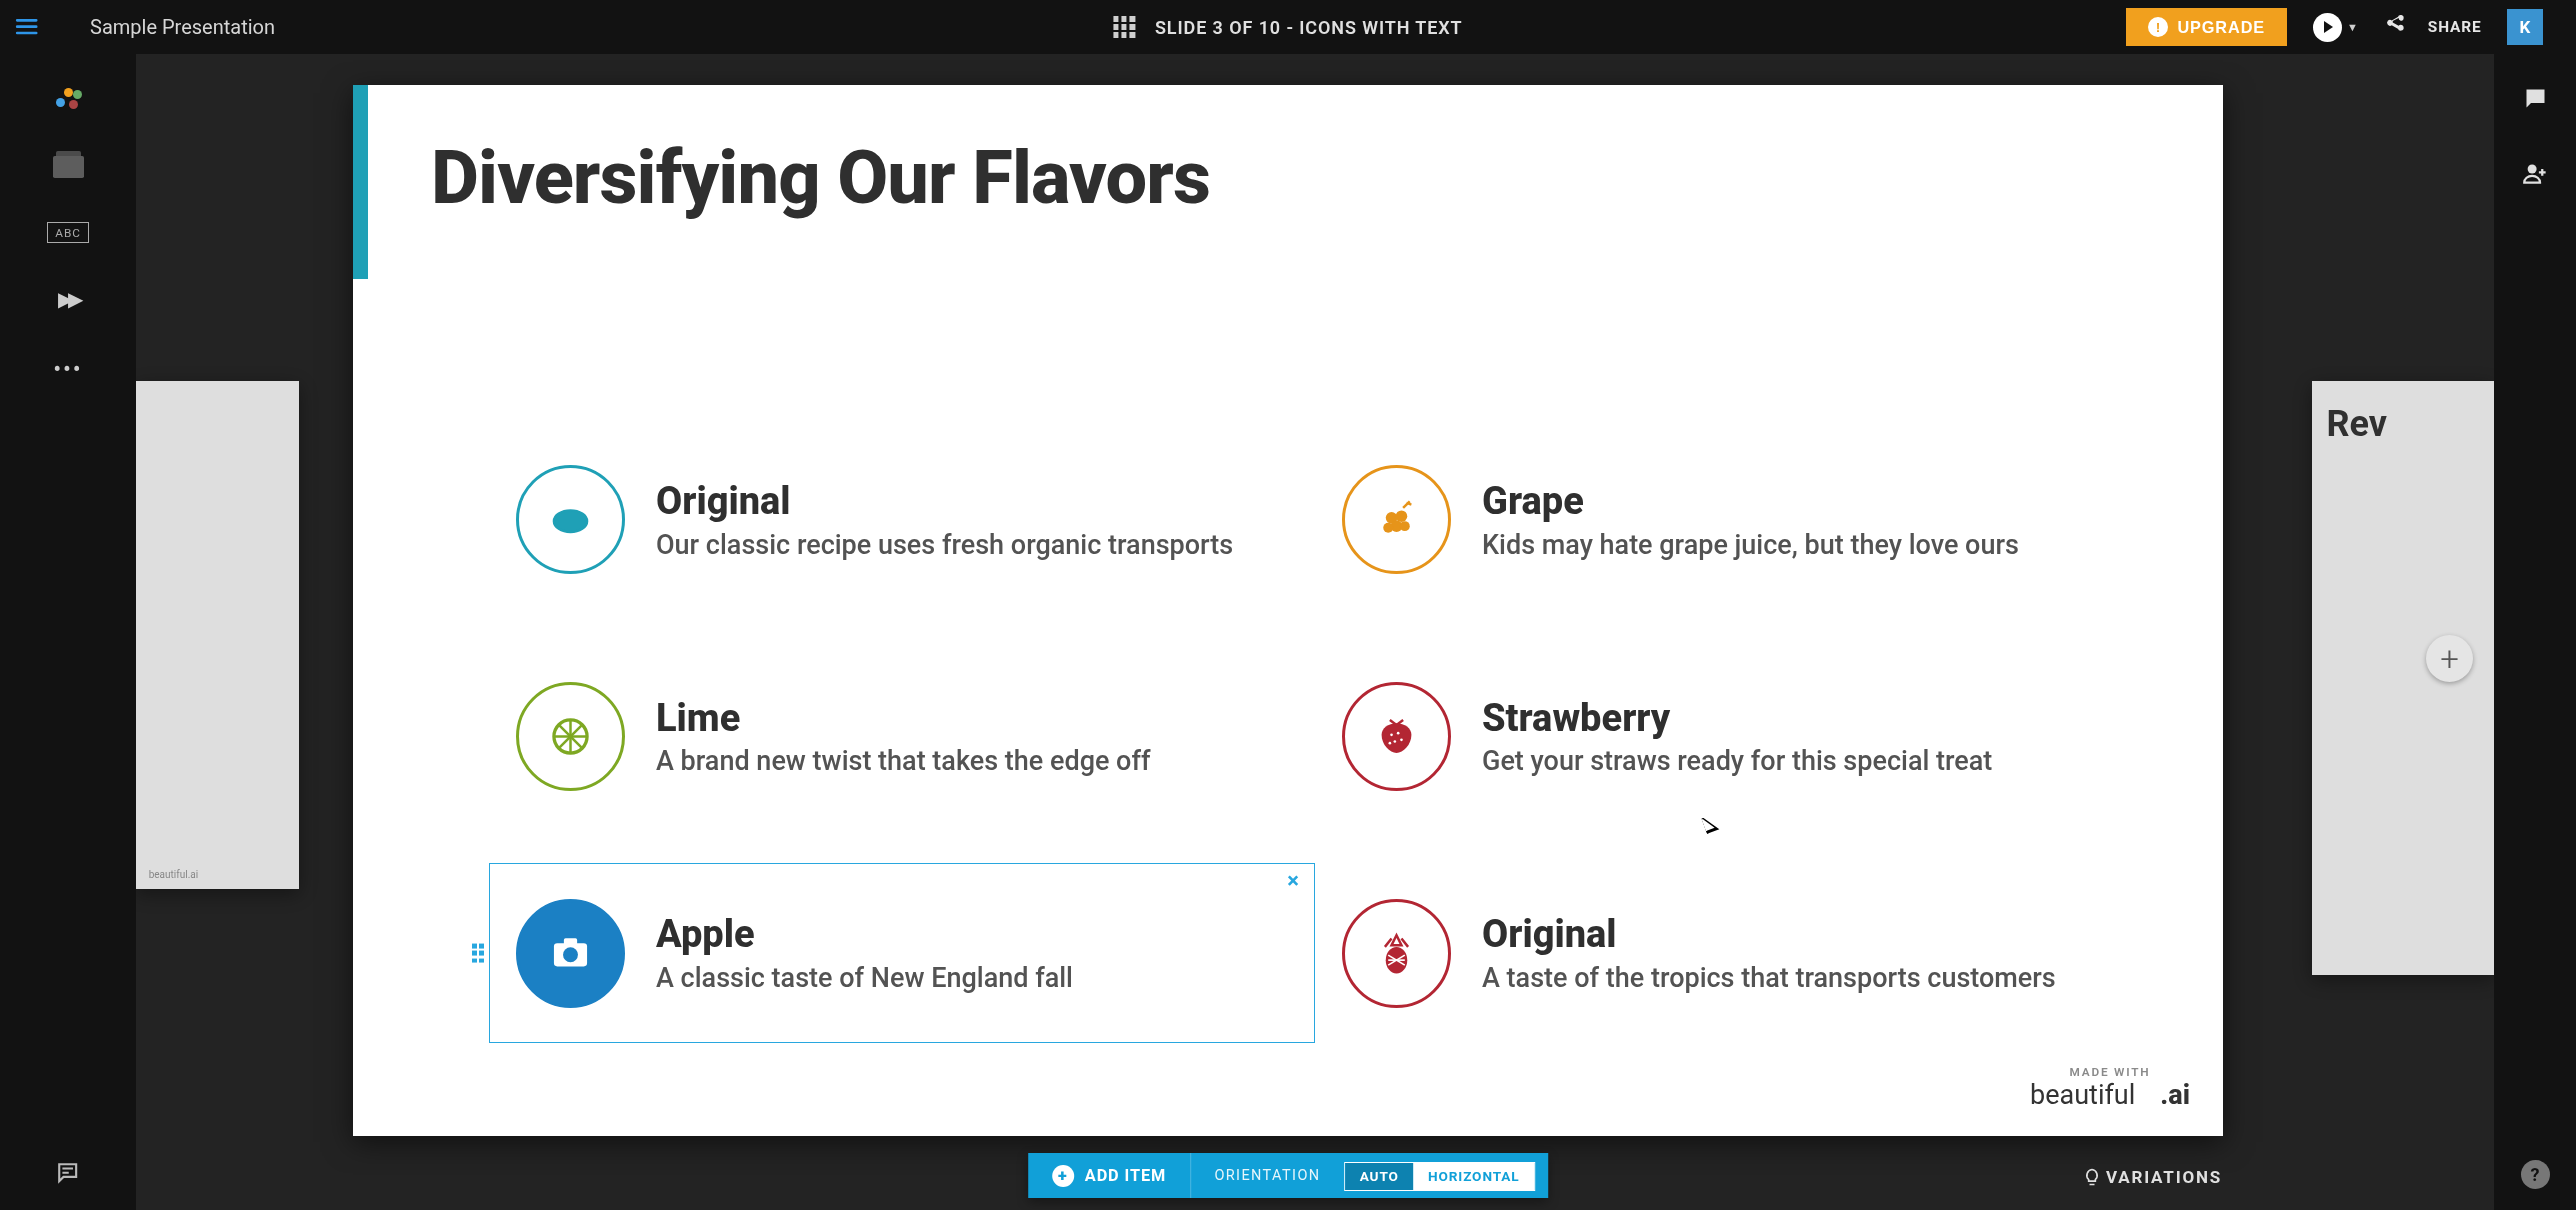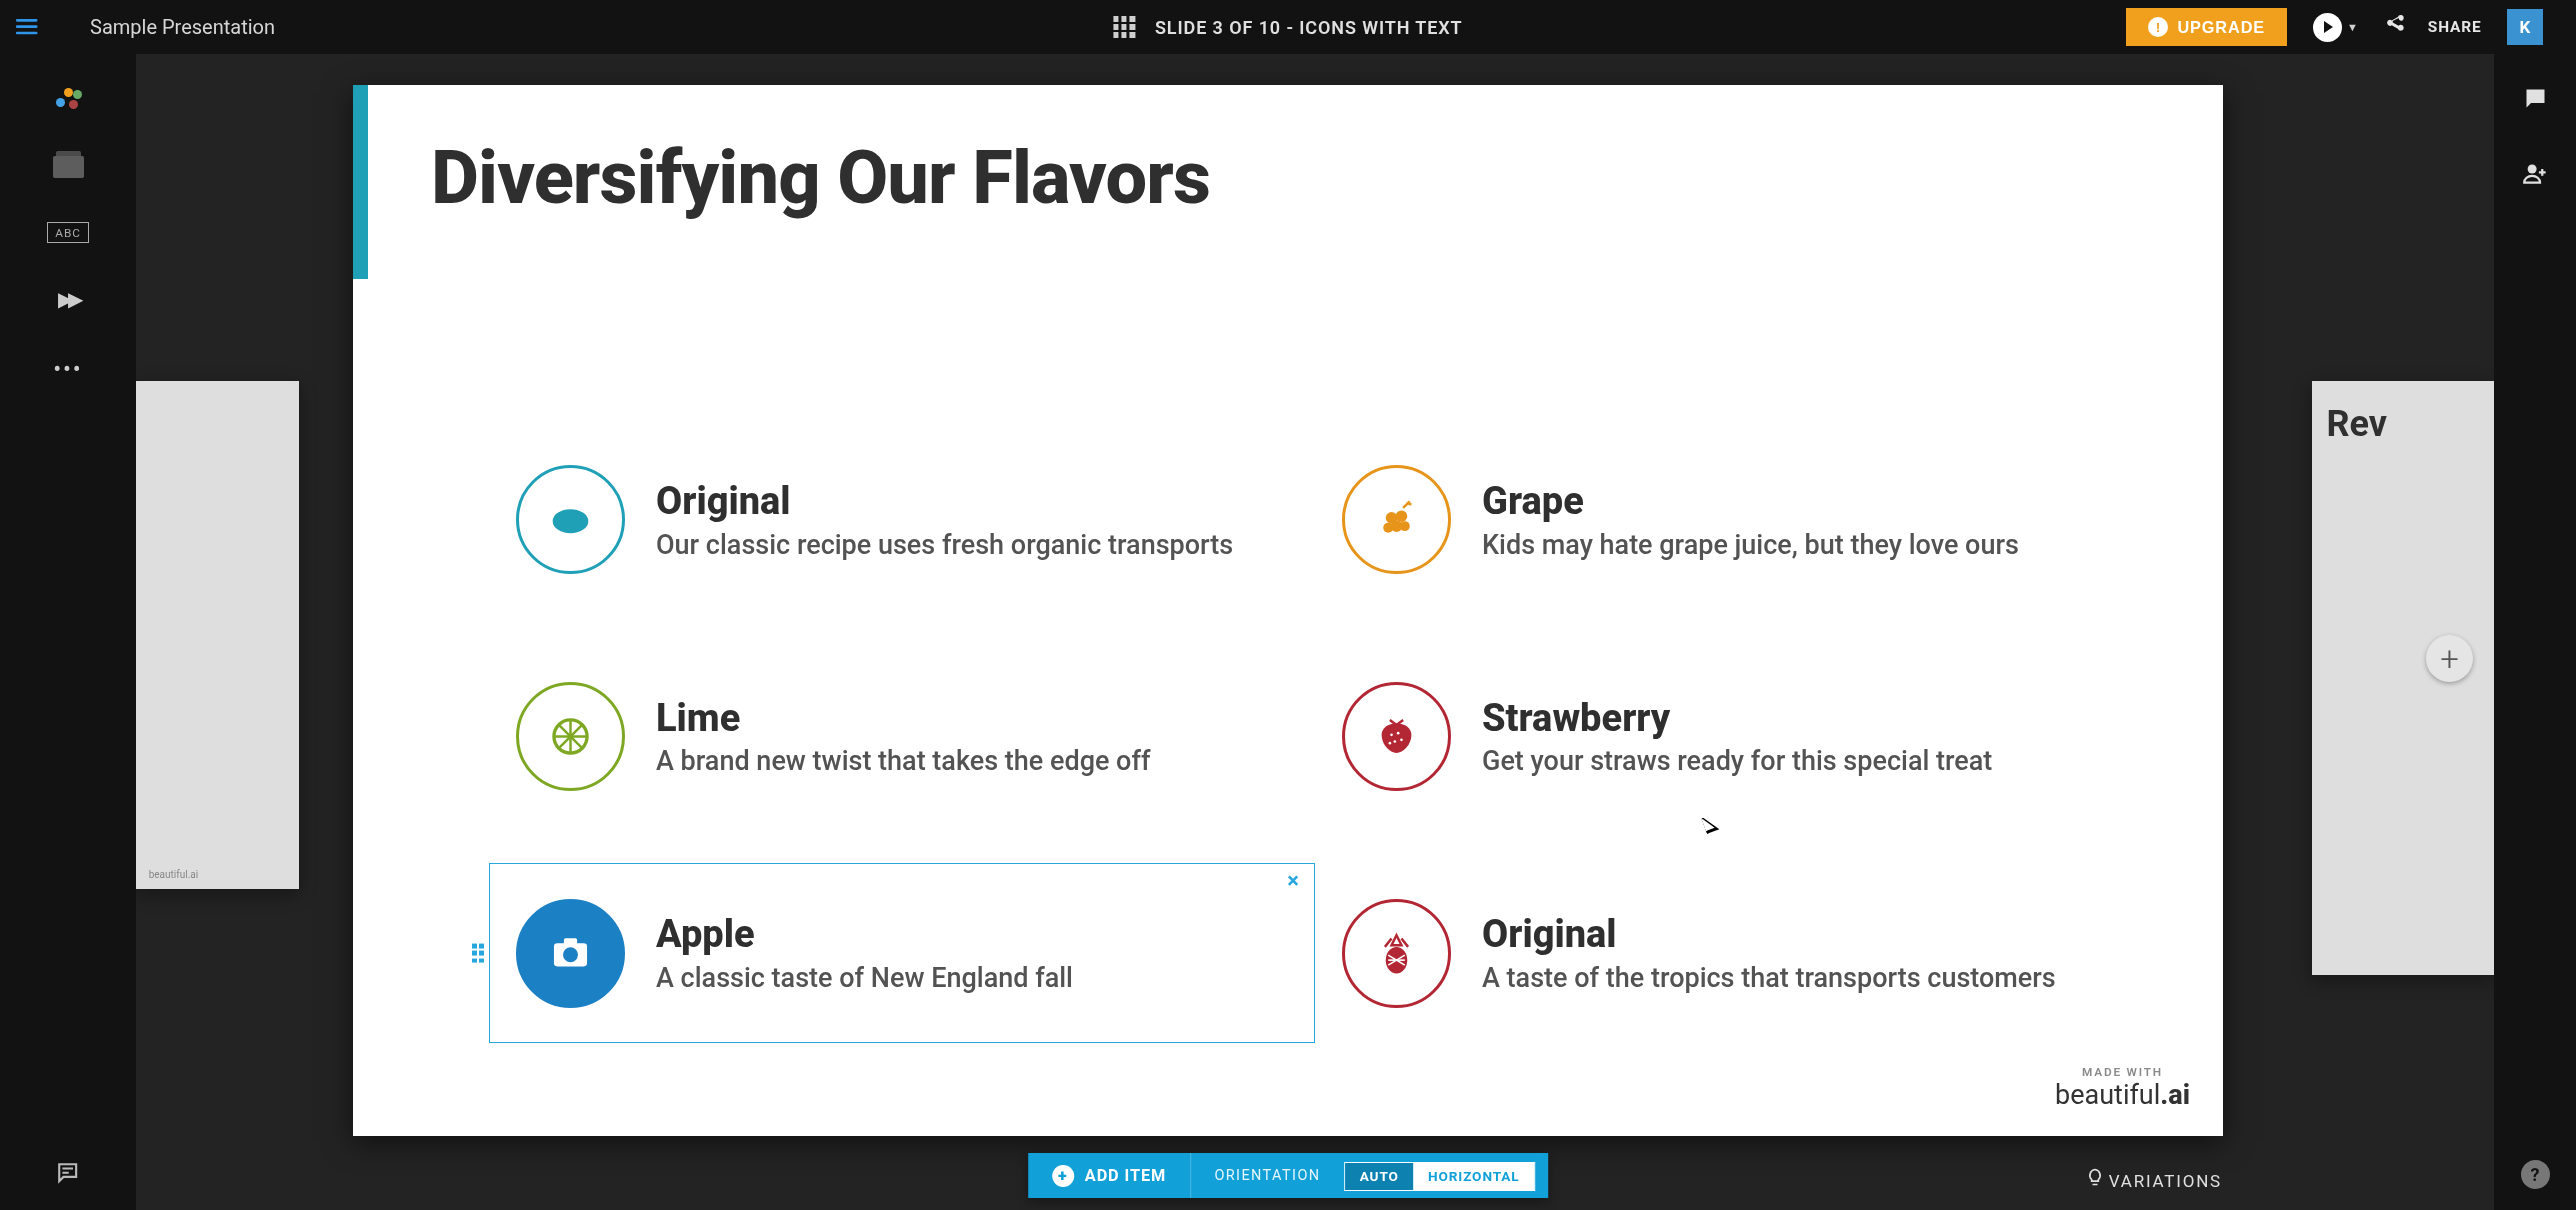--- a/index.html
+++ b/index.html
@@ -258,21 +258,21 @@
     position:absolute; right:-11px; top:-11px; color:#28a7df; font-size:22px; cursor:pointer; font-weight:700;
   }
 
   
   .watermark {
     position:absolute; bottom:25.4px; right:33px; text-align:right;
     color:#555;
   }
   .wm-small { font-size:11.8px; letter-spacing:1.8px; color:#8a8a8a; font-weight:600;text-align:center; }
   .wm-logo { font-size:27px; font-weight:400; color:#333; }
-  .wm-logo b { font-weight:800; }
+  .wm-logo b { font-weight:800;padding-left:25px; }
 
   
   .bottom-toolbar {
     position:absolute; bottom: 12.7px; left:50%; transform:translateX(-50%);
     display:flex; align-items:stretch;
     background:#11a0d8;
     height: 45px;
     box-shadow: 0 3.6px 11px rgba(0,0,0,0.4);
     z-index:60;
   }
@@ -293,22 +293,22 @@
   }
   .toggle-group > div {
     padding:0 14.5px; display:flex; align-items:center; font-size:13.6px; font-weight:700; letter-spacing:0.9px;
   }
   .tg-auto { background:#0d82b0; color:#fff; }
   .tg-horiz { background:#fff; color:#11a0d8; }
 
   
   .variations-btn {
     position:absolute; bottom:20px; right: 354px;
-    display:flex; align-items:flex-end; gap:4px; color:#e0e0e0;
-    font-size:17px; font-weight:400; letter-spacing:1.8px; cursor:pointer;
+    display:flex; align-items:flex-start; gap:4px; color:#e0e0e0;
+    font-size:17px; font-weight:700; letter-spacing:1.8px; cursor:pointer;
     z-index:60;
   }
   .bulb-icon svg { width:20px; height:20px; stroke:#e0e0e0; fill:none; }
 
   
   .cursor {
     position:absolute; width:0; height:0;
     border-left: 2.7px solid #000;
     border-right: 11px solid transparent;
     border-bottom: 16.3px solid #000;

